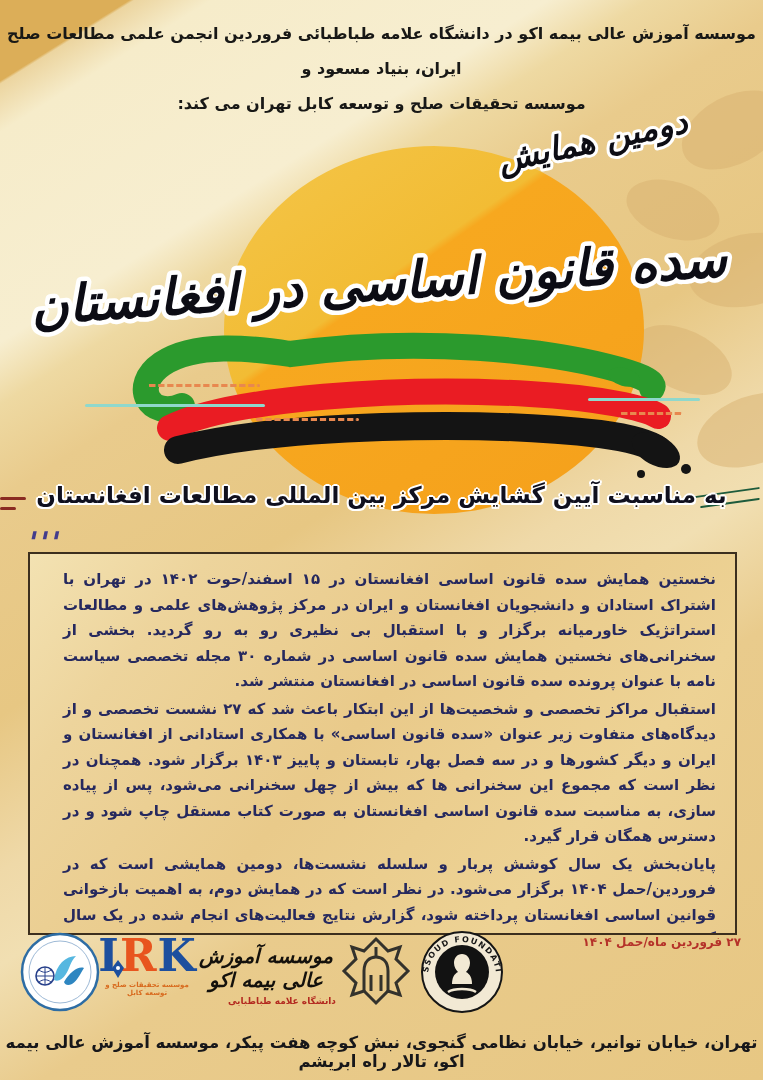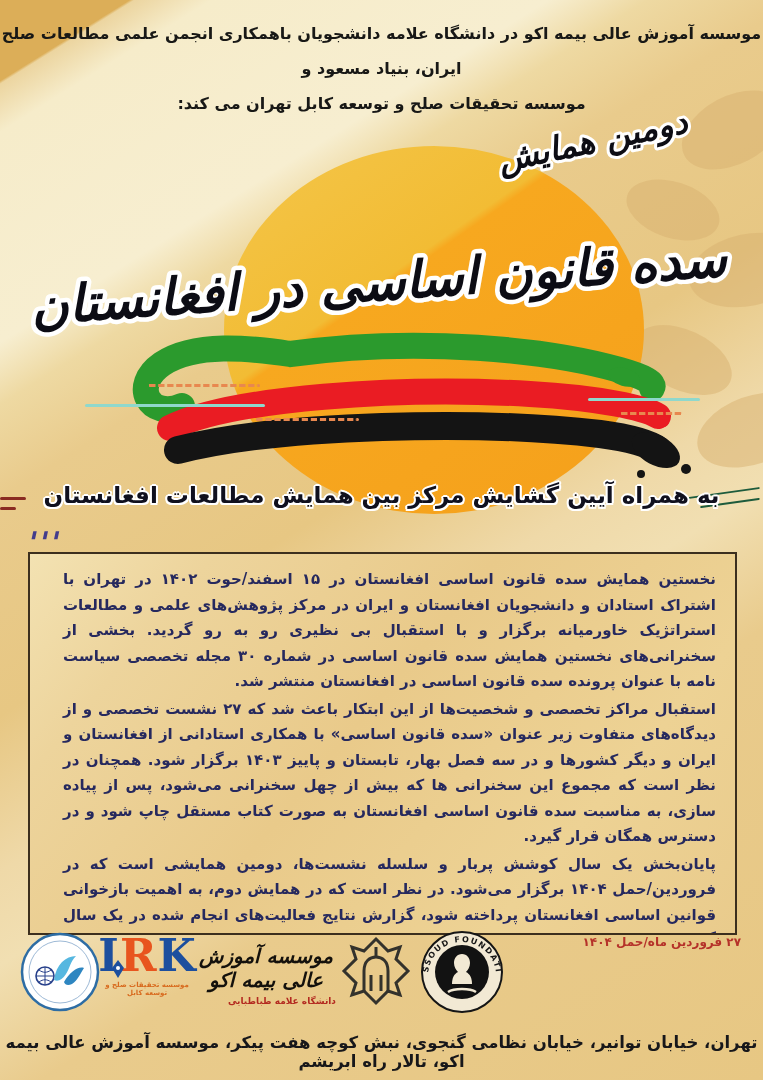--- a/index.html
+++ b/index.html
@@ -63,21 +63,21 @@
       <ellipse cx="120" cy="150" rx="48" ry="28" transform="rotate(18 120 150)"></ellipse>
       <ellipse cx="195" cy="210" rx="60" ry="36" transform="rotate(-12 195 210)"></ellipse>
       <ellipse cx="130" cy="300" rx="52" ry="30" transform="rotate(25 130 300)"></ellipse>
       <ellipse cx="200" cy="370" rx="58" ry="34" transform="rotate(-20 200 370)"></ellipse>
     </g>
   </svg>
 
   <div class="sun"></div>
 
   <div class="hdr">
-    <div>موسسه آموزش عالی بیمه اکو در دانشگاه علامه دانشجویان باهمکاری انجمن علمی مطالعات صلح ایران، بنیاد مسعود و</div>
+    <div>موسسه آموزش عالی بیمه اکو در دانشگاه علامه طباطبائی فروردین انجمن علمی مطالعات صلح ایران، بنیاد مسعود و</div>
     <div>موسسه تحقیقات صلح و توسعه کابل تهران می کند:</div>
   </div>
 
   <svg class="pretitle-svg" width="280" height="120" viewBox="0 0 280 120" style="top:84px;left:455px;">
     <text x="140" y="68" text-anchor="middle" font-family="DejaVu Sans, sans-serif" font-size="33" font-weight="bold" font-style="italic" fill="#0d0d14" stroke="#ffffff" stroke-width="6" paint-order="stroke" stroke-linejoin="round" style="direction:rtl;" transform="rotate(-12 140 68)">دومین همایش</text>
   </svg>
 
   <svg class="title-svg" width="763" height="160" viewBox="0 0 763 160" style="top:200px;">
     <text x="380" y="100" text-anchor="middle" font-family="DejaVu Sans, sans-serif" font-size="51" font-weight="bold" font-style="italic" fill="#0c0c14" stroke="#ffffff" stroke-width="9" paint-order="stroke" stroke-linejoin="round" style="direction:rtl;" transform="rotate(-4 380 100)">سده قانون اساسی در افغانستان</text>
   </svg>
@@ -96,21 +96,21 @@
   <div class="dash" style="left:85px;top:404px;width:180px;height:3px;background:#8fd8cc;"></div>
   <div class="dash" style="left:148px;top:384px;width:112px;border-top:3px dashed #e8884f;"></div>
   <div class="dash" style="left:255px;top:418px;width:104px;border-top:3px dashed #e8884f;"></div>
   <div class="dash" style="left:588px;top:398px;width:112px;height:3px;background:#8fd8cc;"></div>
   <div class="dash" style="left:620px;top:412px;width:62px;border-top:3px dashed #e8884f;"></div>
   <div class="dash" style="left:688px;top:492px;width:72px;height:2px;background:#1d5b3c;transform:rotate(-8deg);"></div>
   <div class="dash" style="left:700px;top:502px;width:60px;height:2px;background:#1d5b3c;transform:rotate(-8deg);"></div>
   <div class="dash" style="left:0;top:497px;width:26px;height:3px;background:#8a2b22;"></div>
   <div class="dash" style="left:0;top:507px;width:16px;height:3px;background:#8a2b22;"></div>
 
-  <div class="subtitle">به همراه آیین گشایش مرکز بین همایش مطالعات افغانستان</div>
+  <div class="subtitle">به مناسبت آیین گشایش مرکز بین المللی مطالعات افغانستان</div>
 
   <div class="quote">'''</div>
 
   <div class="body-box">
     <p>نخستین همایش سده قانون اساسی افغانستان در ۱۵ اسفند/حوت ۱۴۰۲ در تهران با اشتراک استادان و دانشجویان افغانستان و ایران در مرکز پژوهش‌های علمی و مطالعات استراتژیک خاورمیانه برگزار و با استقبال بی نظیری رو به رو گردید. بخشی از سخنرانی‌های نخستین همایش سده قانون اساسی در شماره ۳۰ مجله تخصصی سیاست نامه با عنوان پرونده سده قانون اساسی در افغانستان منتشر شد.</p>
     <p>استقبال مراکز تخصصی و شخصیت‌ها از این ابتکار باعث شد که ۲۷ نشست تخصصی و از دیدگاه‌های متفاوت زیر عنوان «سده قانون اساسی» با همکاری استادانی از افغانستان و ایران و دیگر کشورها و در سه فصل بهار، تابستان و پاییز ۱۴۰۳ برگزار شود. همچنان در نظر است که مجموع این سخنرانی ها که بیش از چهل سخنرانی می‌شود، پس از پیاده سازی، به مناسبت سده قانون اساسی افغانستان به صورت کتاب مستقل چاپ شود و در دسترس همگان قرار گیرد.</p>
     <p>پایان‌بخش یک سال کوشش پربار و سلسله نشست‌ها، دومین همایشی است که در فروردین/حمل ۱۴۰۴ برگزار می‌شود. در نظر است که در همایش دوم، به اهمیت بازخوانی قوانین اساسی افغانستان پرداخته شود، گزارش نتایج فعالیت‌های انجام شده در یک سال گذشته ارائه و چشم‌انداز نظام حکمرانی مبتنی بر قانون اساسی در افغانستان مورد بحث قرار گیرد. بر این اساس، دو میزگرد تخصصی همایش آتی به گزارش درس‌گفتارهای ارائه شده توسط استادان جدید اختصاص یافته است.</p>
   </div>
 
   <div class="logo-row-item" style="top:932px;left:20px;width:80px;height:80px;">

